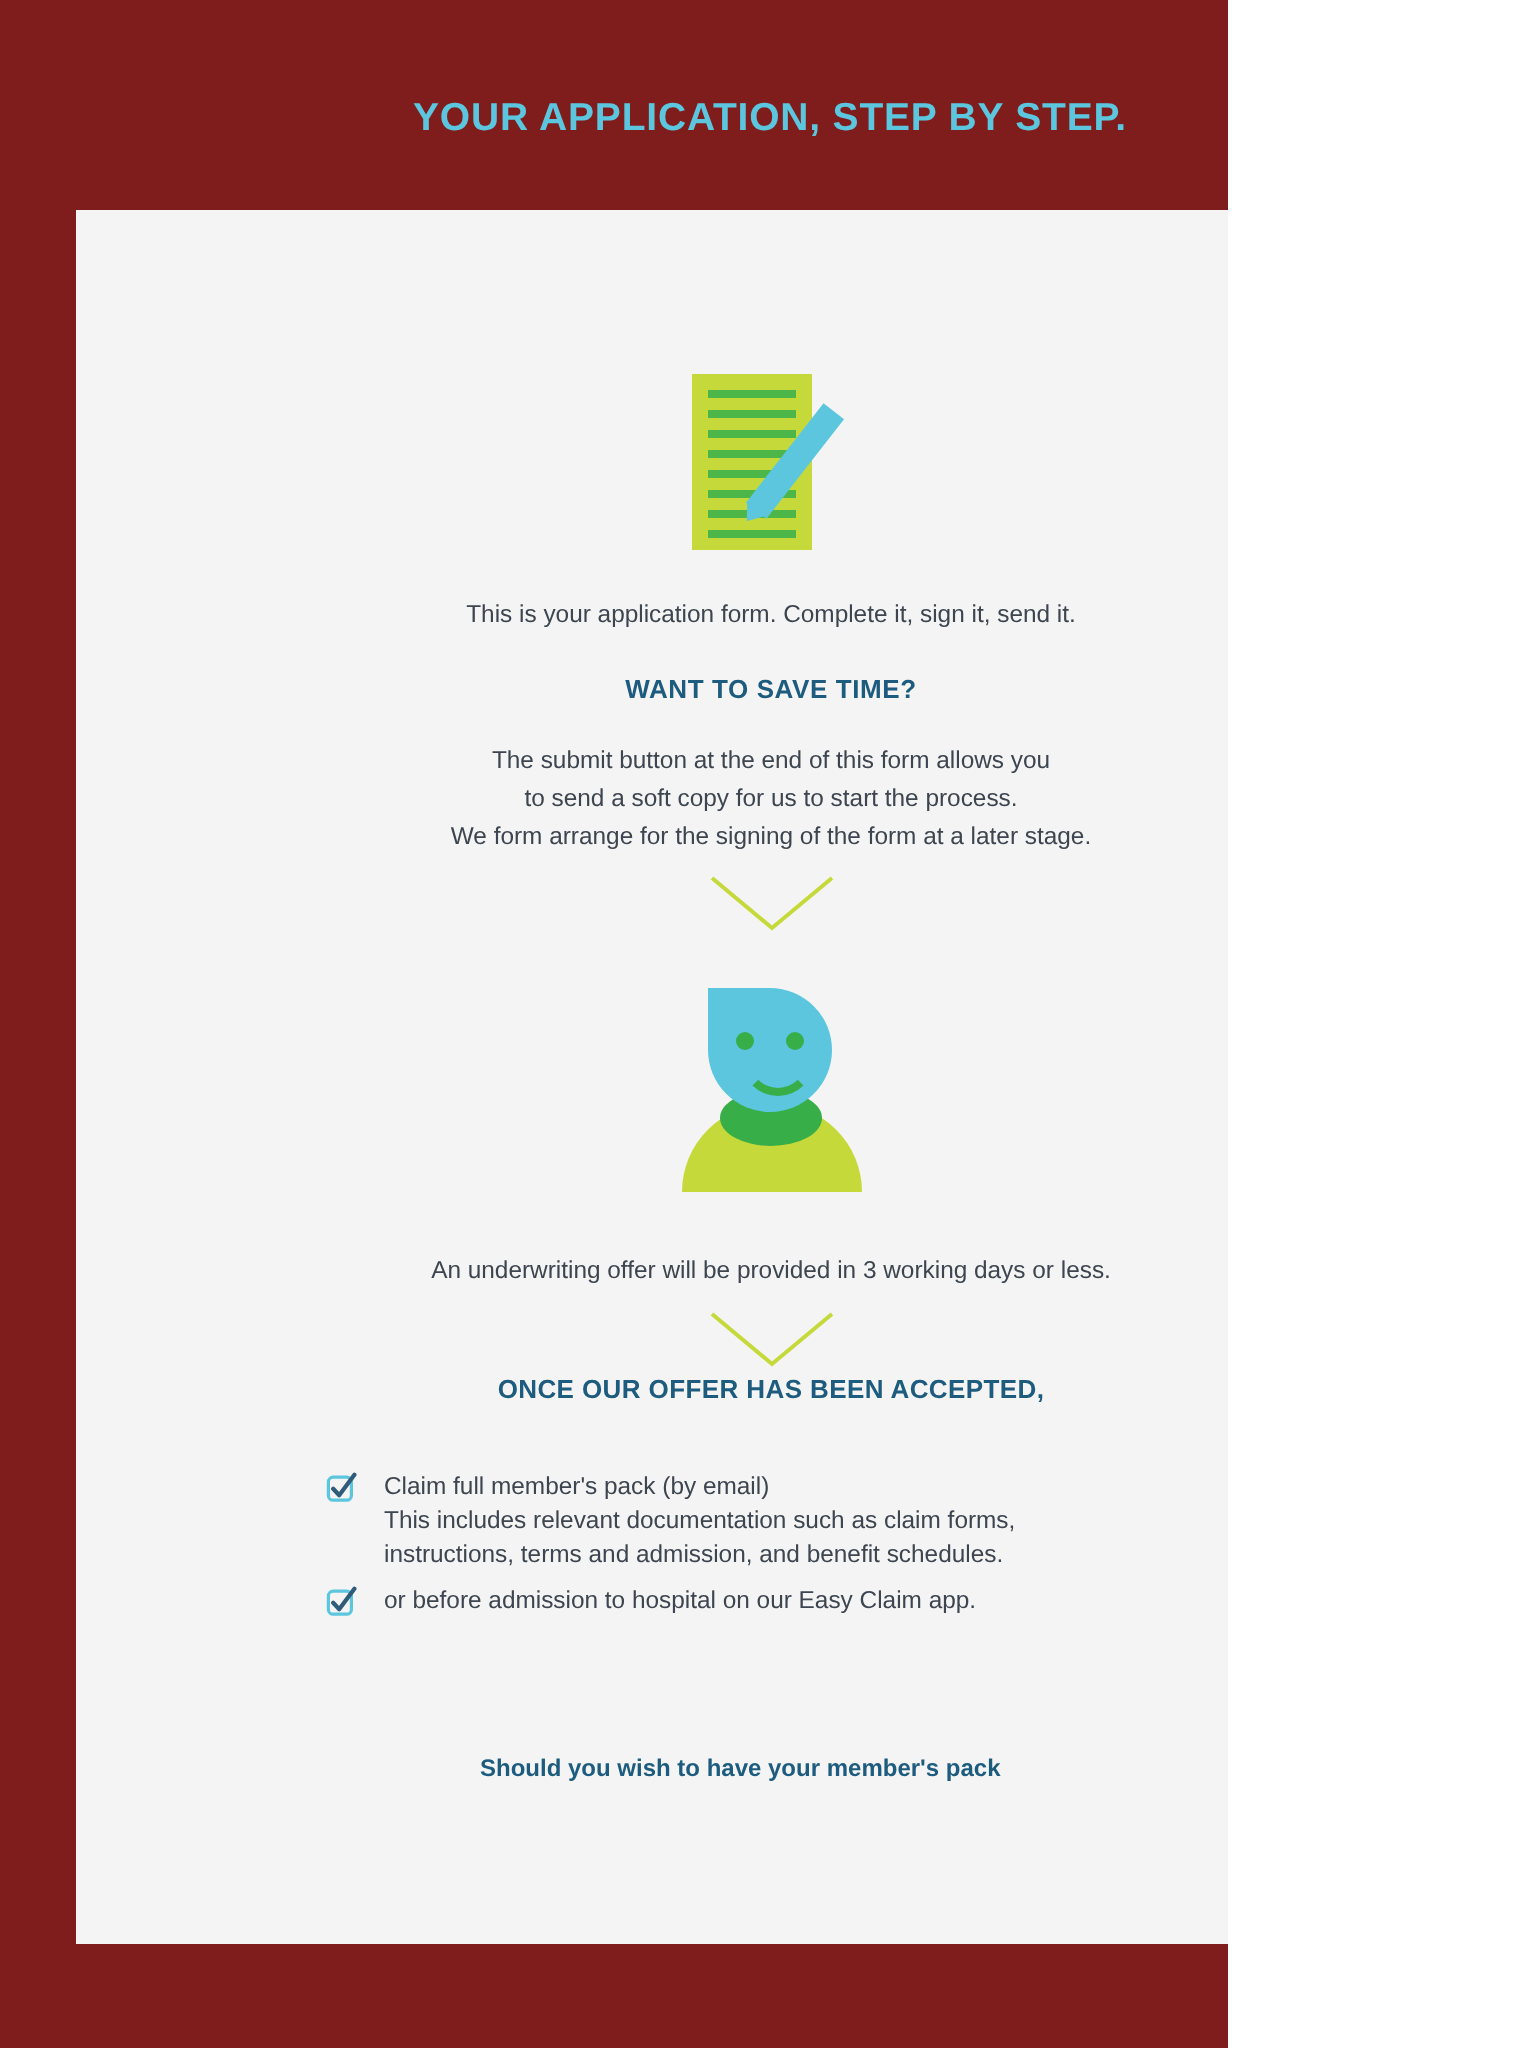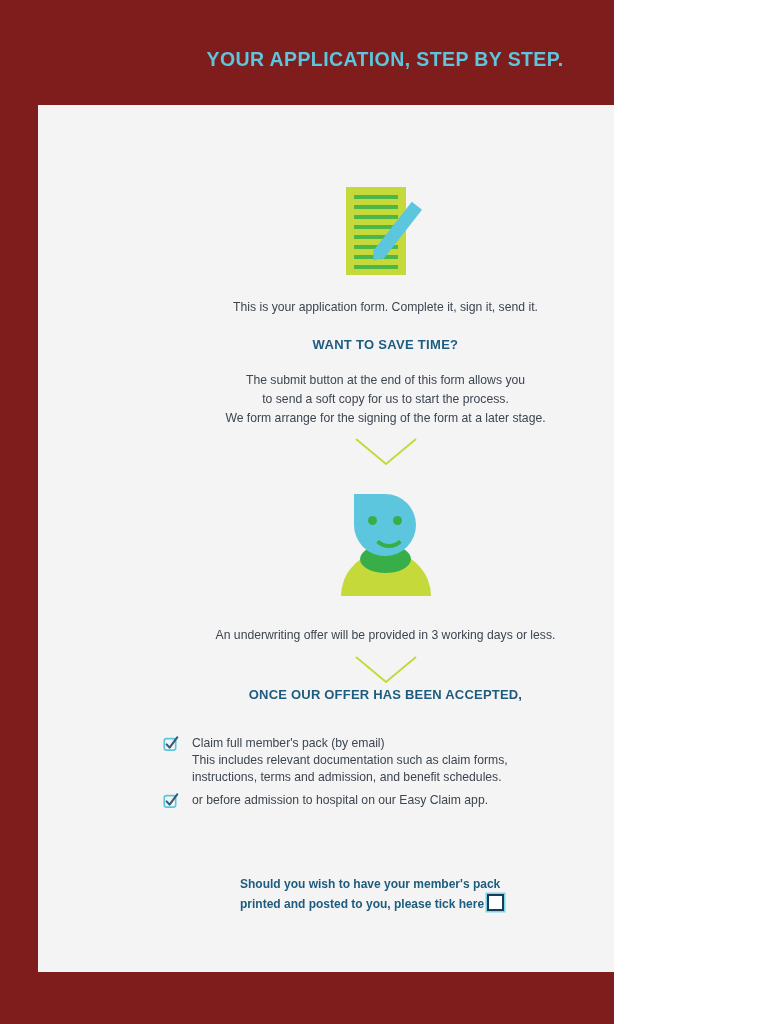--- a/index.html
+++ b/index.html
@@ -358,19 +358,18 @@
               <polyline points="3.6,8.4 6.6,11.6 14.2,1.4" fill="none" stroke="#2E5C7A" stroke-width="2.1" stroke-linecap="round" stroke-linejoin="round"></polyline>
             </svg>
           </span>
           <p>or before admission to hospital on our Easy Claim app.</p>
         </div>
 
       </div>
 
       <div class="tick-note">
         <span class="row">Should you wish to have your member's pack</span>
-        <span class="row"><span>printed and posted to you, please tick here</span><span class="tick-box"></span></span>
       </div>
 
     </div>
   </div>
 
 </div>
 
 </body></html>

